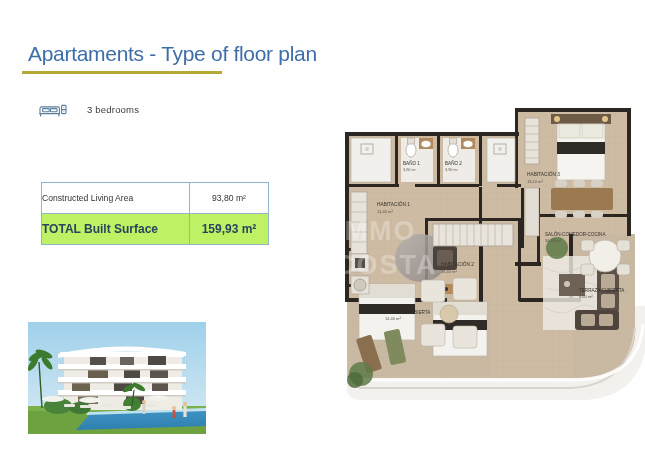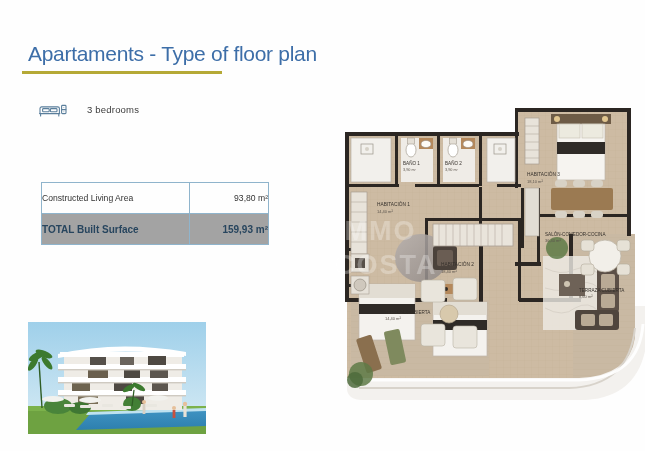--- a/index.html
+++ b/index.html
@@ -38,23 +38,23 @@
     border:1px solid #8fb4cc;
     table-layout:fixed;
     margin-left:12px;
   }
   .area-table td{
     border:1px solid #8fb4cc;
     padding:0;height:30px;vertical-align:middle;
     font-size:8.6px;color:#333333;
   }
   .cell-label{padding-left:14px;}
-  .cell-value{width:78px;text-align:right;}
+  .cell-value{width:78px;text-align:center;}
   .row-total td{
-    background:#a3a3a3;color:#27455e;font-weight:bold;font-size:10px;
+    background:#bef264;color:#27455e;font-weight:bold;font-size:12px;
   }
 
   
   .photo{
     position:absolute;left:28px;top:322px;
     width:178px;height:112px;overflow:hidden;
     background:#8fc4e2;
   }
   .photo svg{display:block;width:178px;height:112px;}
 

